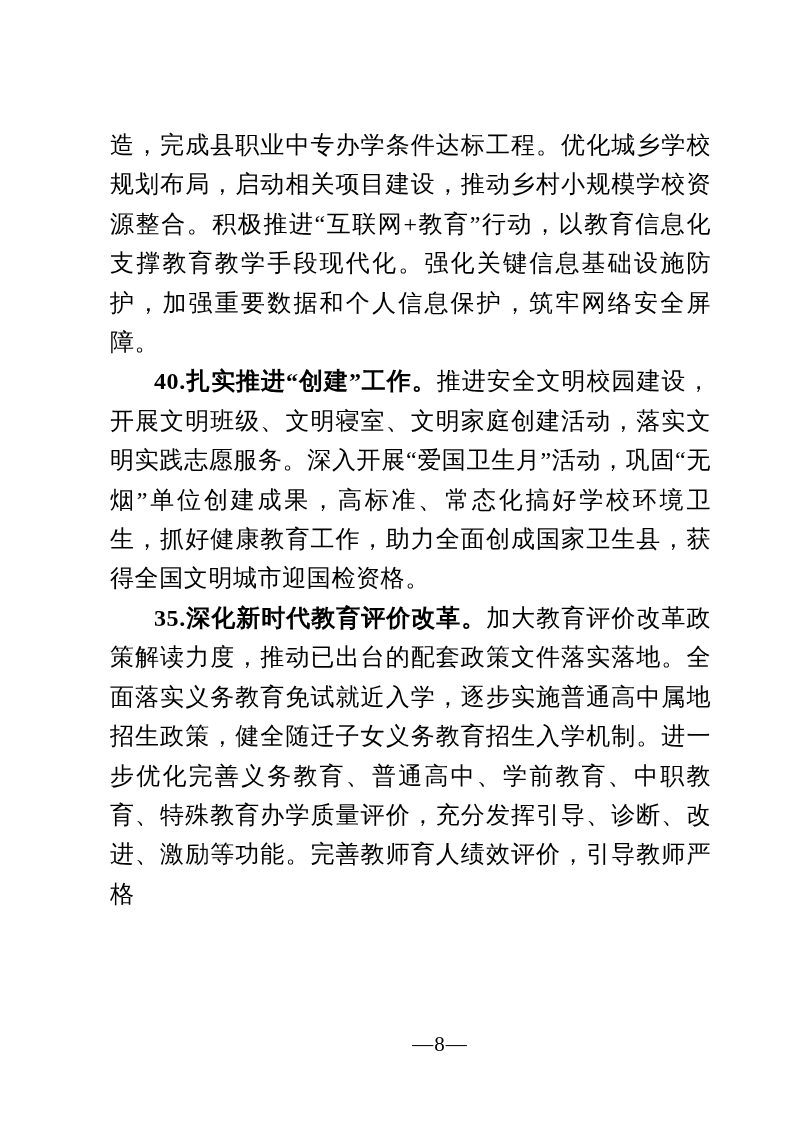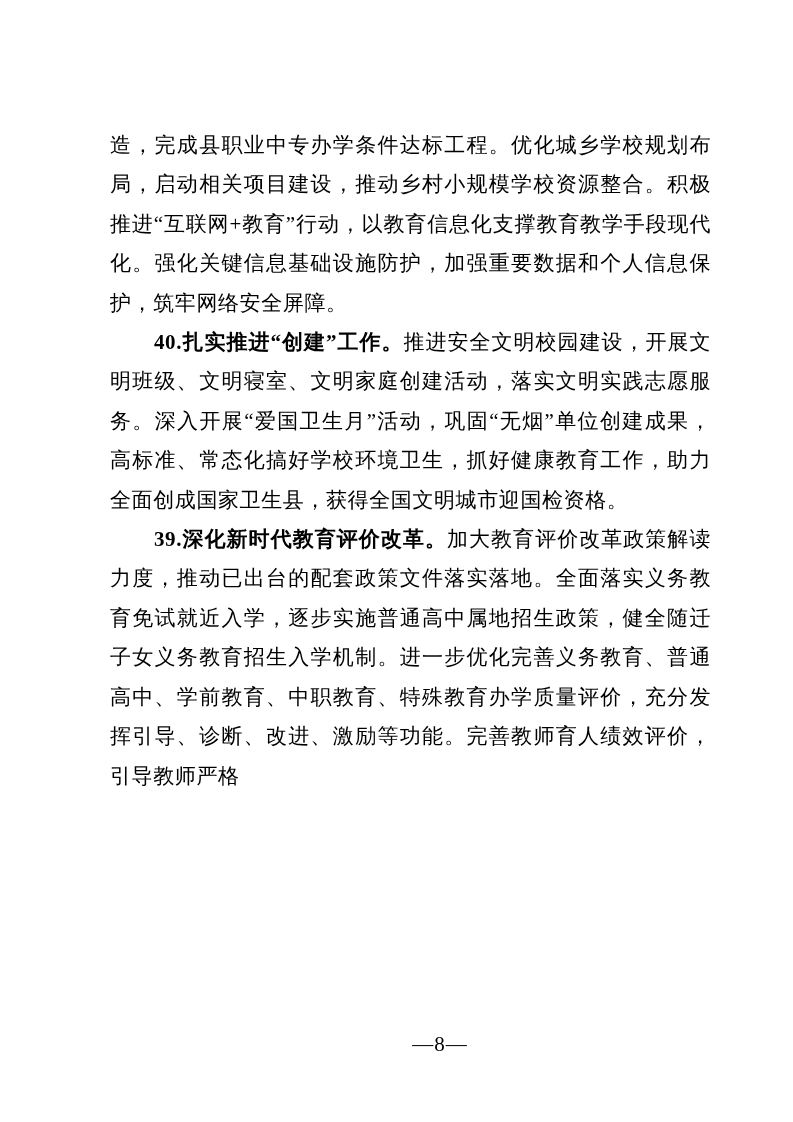--- a/index.html
+++ b/index.html
@@ -17,21 +17,21 @@
     color: #000000;
   }
   .content {
     position: absolute;
     left: 110px;
     top: 126px;
     width: 601px;
   }
   .para {
     margin: 0;
-    font-size: 21px;
+    font-size: 24px;
     line-height: 39.4px;
     text-align: justify;
     text-justify: inter-ideograph;
     letter-spacing: 0.6px;
     word-break: break-all;
   }
   .para.indent {
     text-indent: 44px;
   }
   .lead {
@@ -51,17 +51,17 @@
 </head>
 <body>
 
 <div class="page">
   <div class="content">
     <p class="para"><span class="lead"></span><span>造，完成县职业中专办学条件达标工程。优化城乡学校规划布局，启动相关项目建设，推动乡村小规模学校资源整合。积极推进“互联网+教育”行动，以教育信息化支撑教育教学手段现代化。强化关键信息基础设施防护，加强重要数据和个人信息保护，筑牢网络安全屏障。</span></p>
 
     <p class="para indent"><span class="lead">40.扎实推进“创建”工作。</span><span>推进安全文明校园建设，开展文明班级、文明寝室、文明家庭创建活动，落实文明实践志愿服务。深入开展“爱国卫生月”活动，巩固“无烟”单位创建成果，高标准、常态化搞好学校环境卫生，抓好健康教育工作，助力全面创成国家卫生县，获得全国文明城市迎国检资格。</span></p>
 
 
-    <p class="para indent"><span class="lead">39.深化新时代教育评价改革。</span><span>加大教育评价改革政策解读力度，推动已出台的配套政策文件落实落地。全面落实义务教育免试就近入学，逐步实施普通高中属地招生政策，健全随迁子女义务教育招生入学机制。进一步优化完善义务教育、普通高中、学前教育、中职教育、特殊教育办学质量评价，充分发挥引导、诊断、改进、激励等功能。完善教师育人绩效评价，引导教师严格</span></p>
+    <p class="para indent"><span class="lead">35.深化新时代教育评价改革。</span><span>加大教育评价改革政策解读力度，推动已出台的配套政策文件落实落地。全面落实义务教育免试就近入学，逐步实施普通高中属地招生政策，健全随迁子女义务教育招生入学机制。进一步优化完善义务教育、普通高中、学前教育、中职教育、特殊教育办学质量评价，充分发挥引导、诊断、改进、激励等功能。完善教师育人绩效评价，引导教师严格</span></p>
   </div>
 
   <div class="page-number">—8—</div>
 </div>
 
 </body></html>

